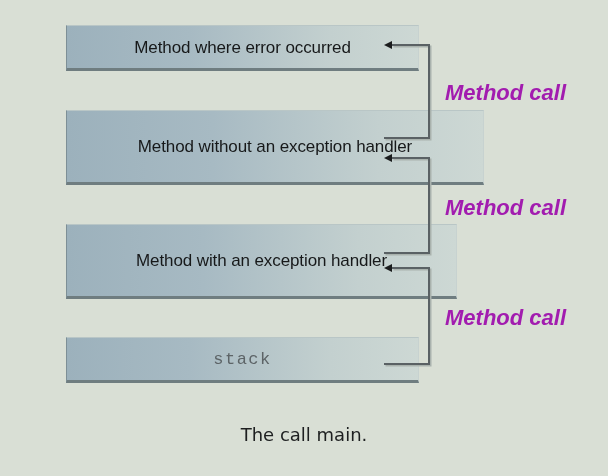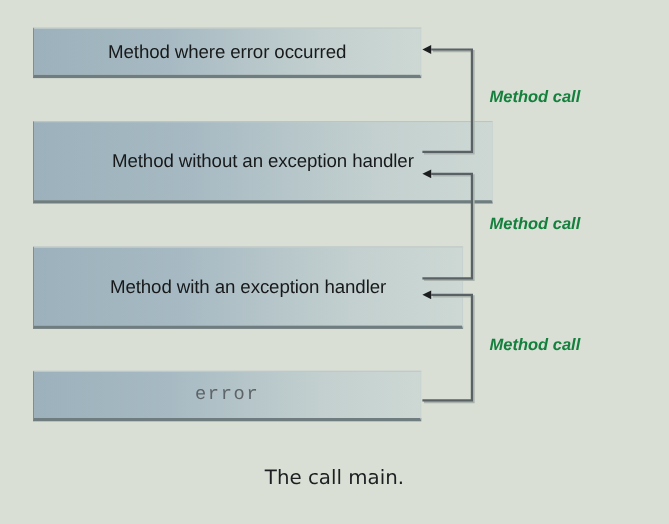--- a/index.html
+++ b/index.html
@@ -26,20 +26,21 @@
     box-sizing: border-box;
     background: linear-gradient(to right, #9cb1bc 0%, #a7bac3 35%, #c3d0cf 75%, #cdd8d4 100%);
     border-top: 1px solid #b9c6c6;
     border-left: 1px solid #7d8f96;
     border-right: 1px solid #c7d2d0;
     border-bottom: 3px solid #6f7d80;
     display: flex;
     align-items: center;
     justify-content: center;
     text-align: center;
+    margin-left: 36px;
   }
   .frame-label {
     font-family: "Liberation Sans", sans-serif;
     font-size: 17px;
     line-height: 23px;
     color: #17191a;
     padding: 0 8px;
     letter-spacing: -0.1px;
   }
   .frame-label.mono {
@@ -63,22 +64,22 @@
     height: 476px;
     pointer-events: none;
   }
 
   
   .call-label {
     position: absolute;
     font-family: "Liberation Sans", sans-serif;
     font-style: italic;
     font-weight: bold;
-    font-size: 15px;
-    color: #15803d;
+    font-size: 22px;
+    color: #a21caf;
     white-space: nowrap;
   }
   #call-label-0 { left: 445px; top: 80px; }
   #call-label-1 { left: 445px; top: 195px; }
   #call-label-2 { left: 445px; top: 305px; }
 
   
   #caption {
     position: absolute;
     left: 0;
@@ -101,21 +102,21 @@
 
   <div class="frame" id="frame-1">
     <span class="frame-label">Method without an exception handler</span>
   </div>
 
   <div class="frame" id="frame-2">
     <span class="frame-label">Method with an exception handler</span>
   </div>
 
   <div class="frame" id="frame-3">
-    <span class="frame-label mono">error</span>
+    <span class="frame-label mono">stack</span>
   </div>
 
   <svg class="connector" viewBox="0 0 608 476" width="608" height="476" xmlns="http://www.w3.org/2000/svg">
     <defs>
       <marker id="arrowhead" markerWidth="9" markerHeight="8" refX="8" refY="4" orient="auto" markerUnits="userSpaceOnUse">
         <path d="M8,0 L8,8 L0,4 Z" fill="#1b1d1e"></path>
       </marker>
     </defs>
 
     <g stroke="#a9b2ad" stroke-width="2" fill="none" transform="translate(1.5,1.5)">

